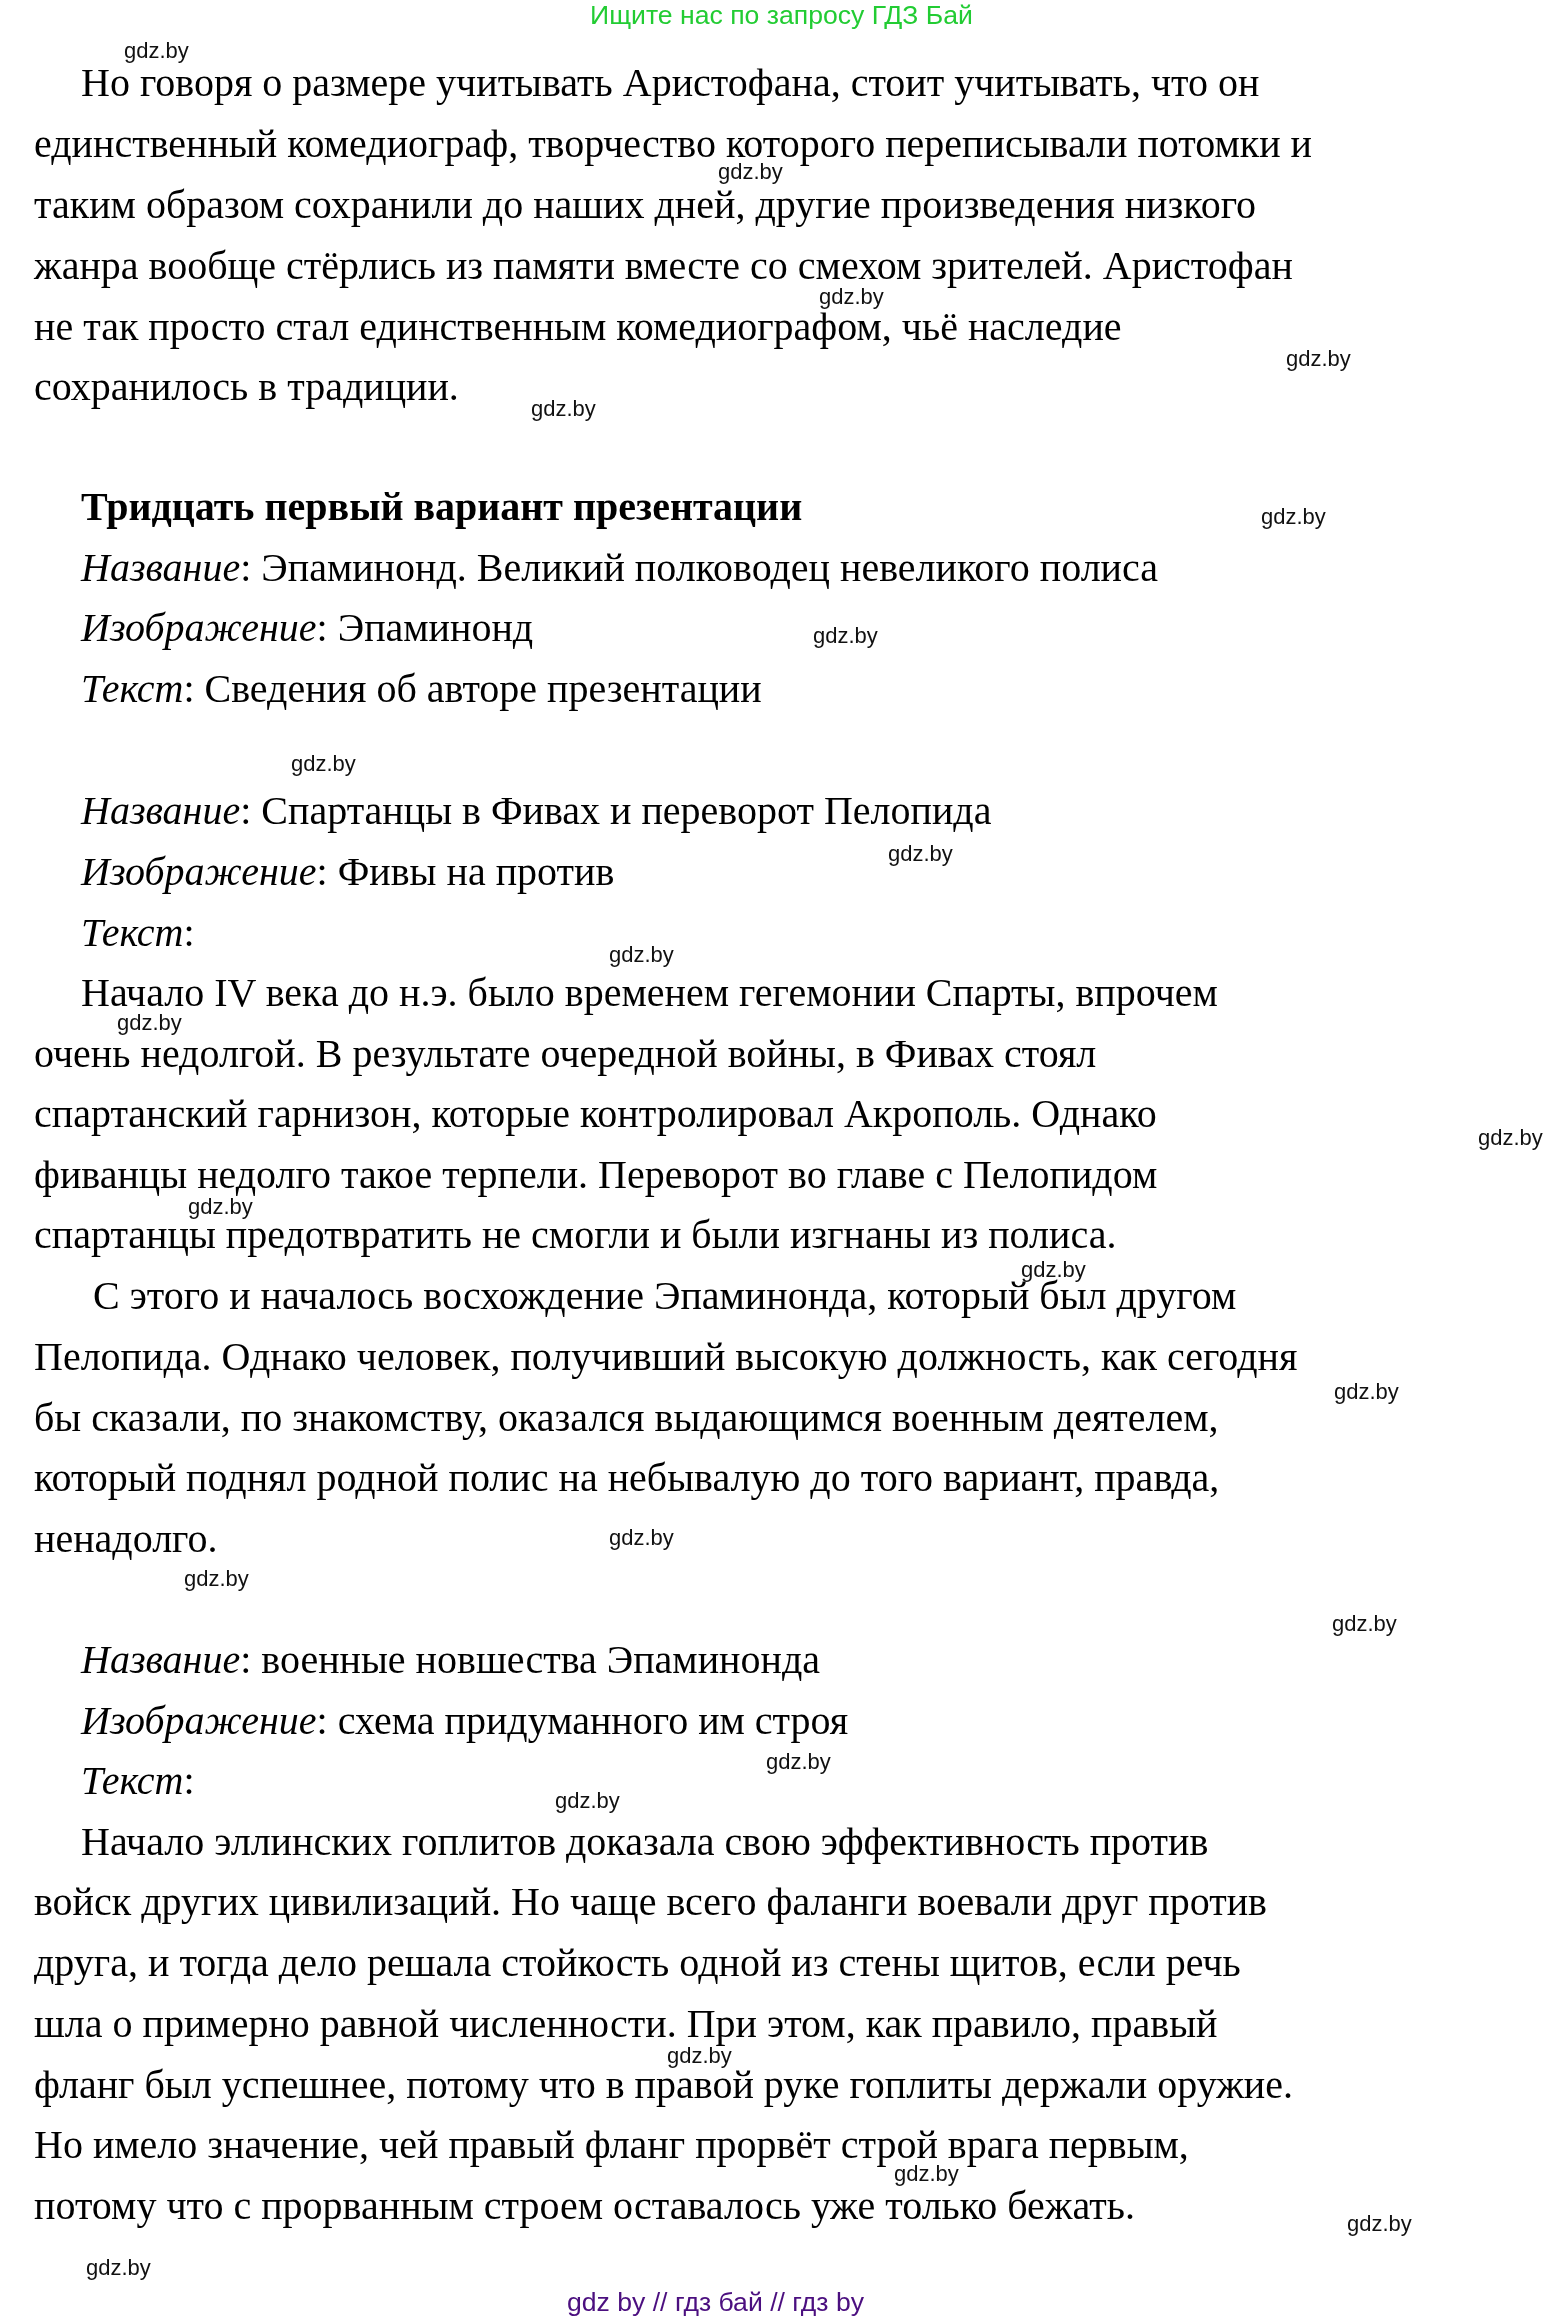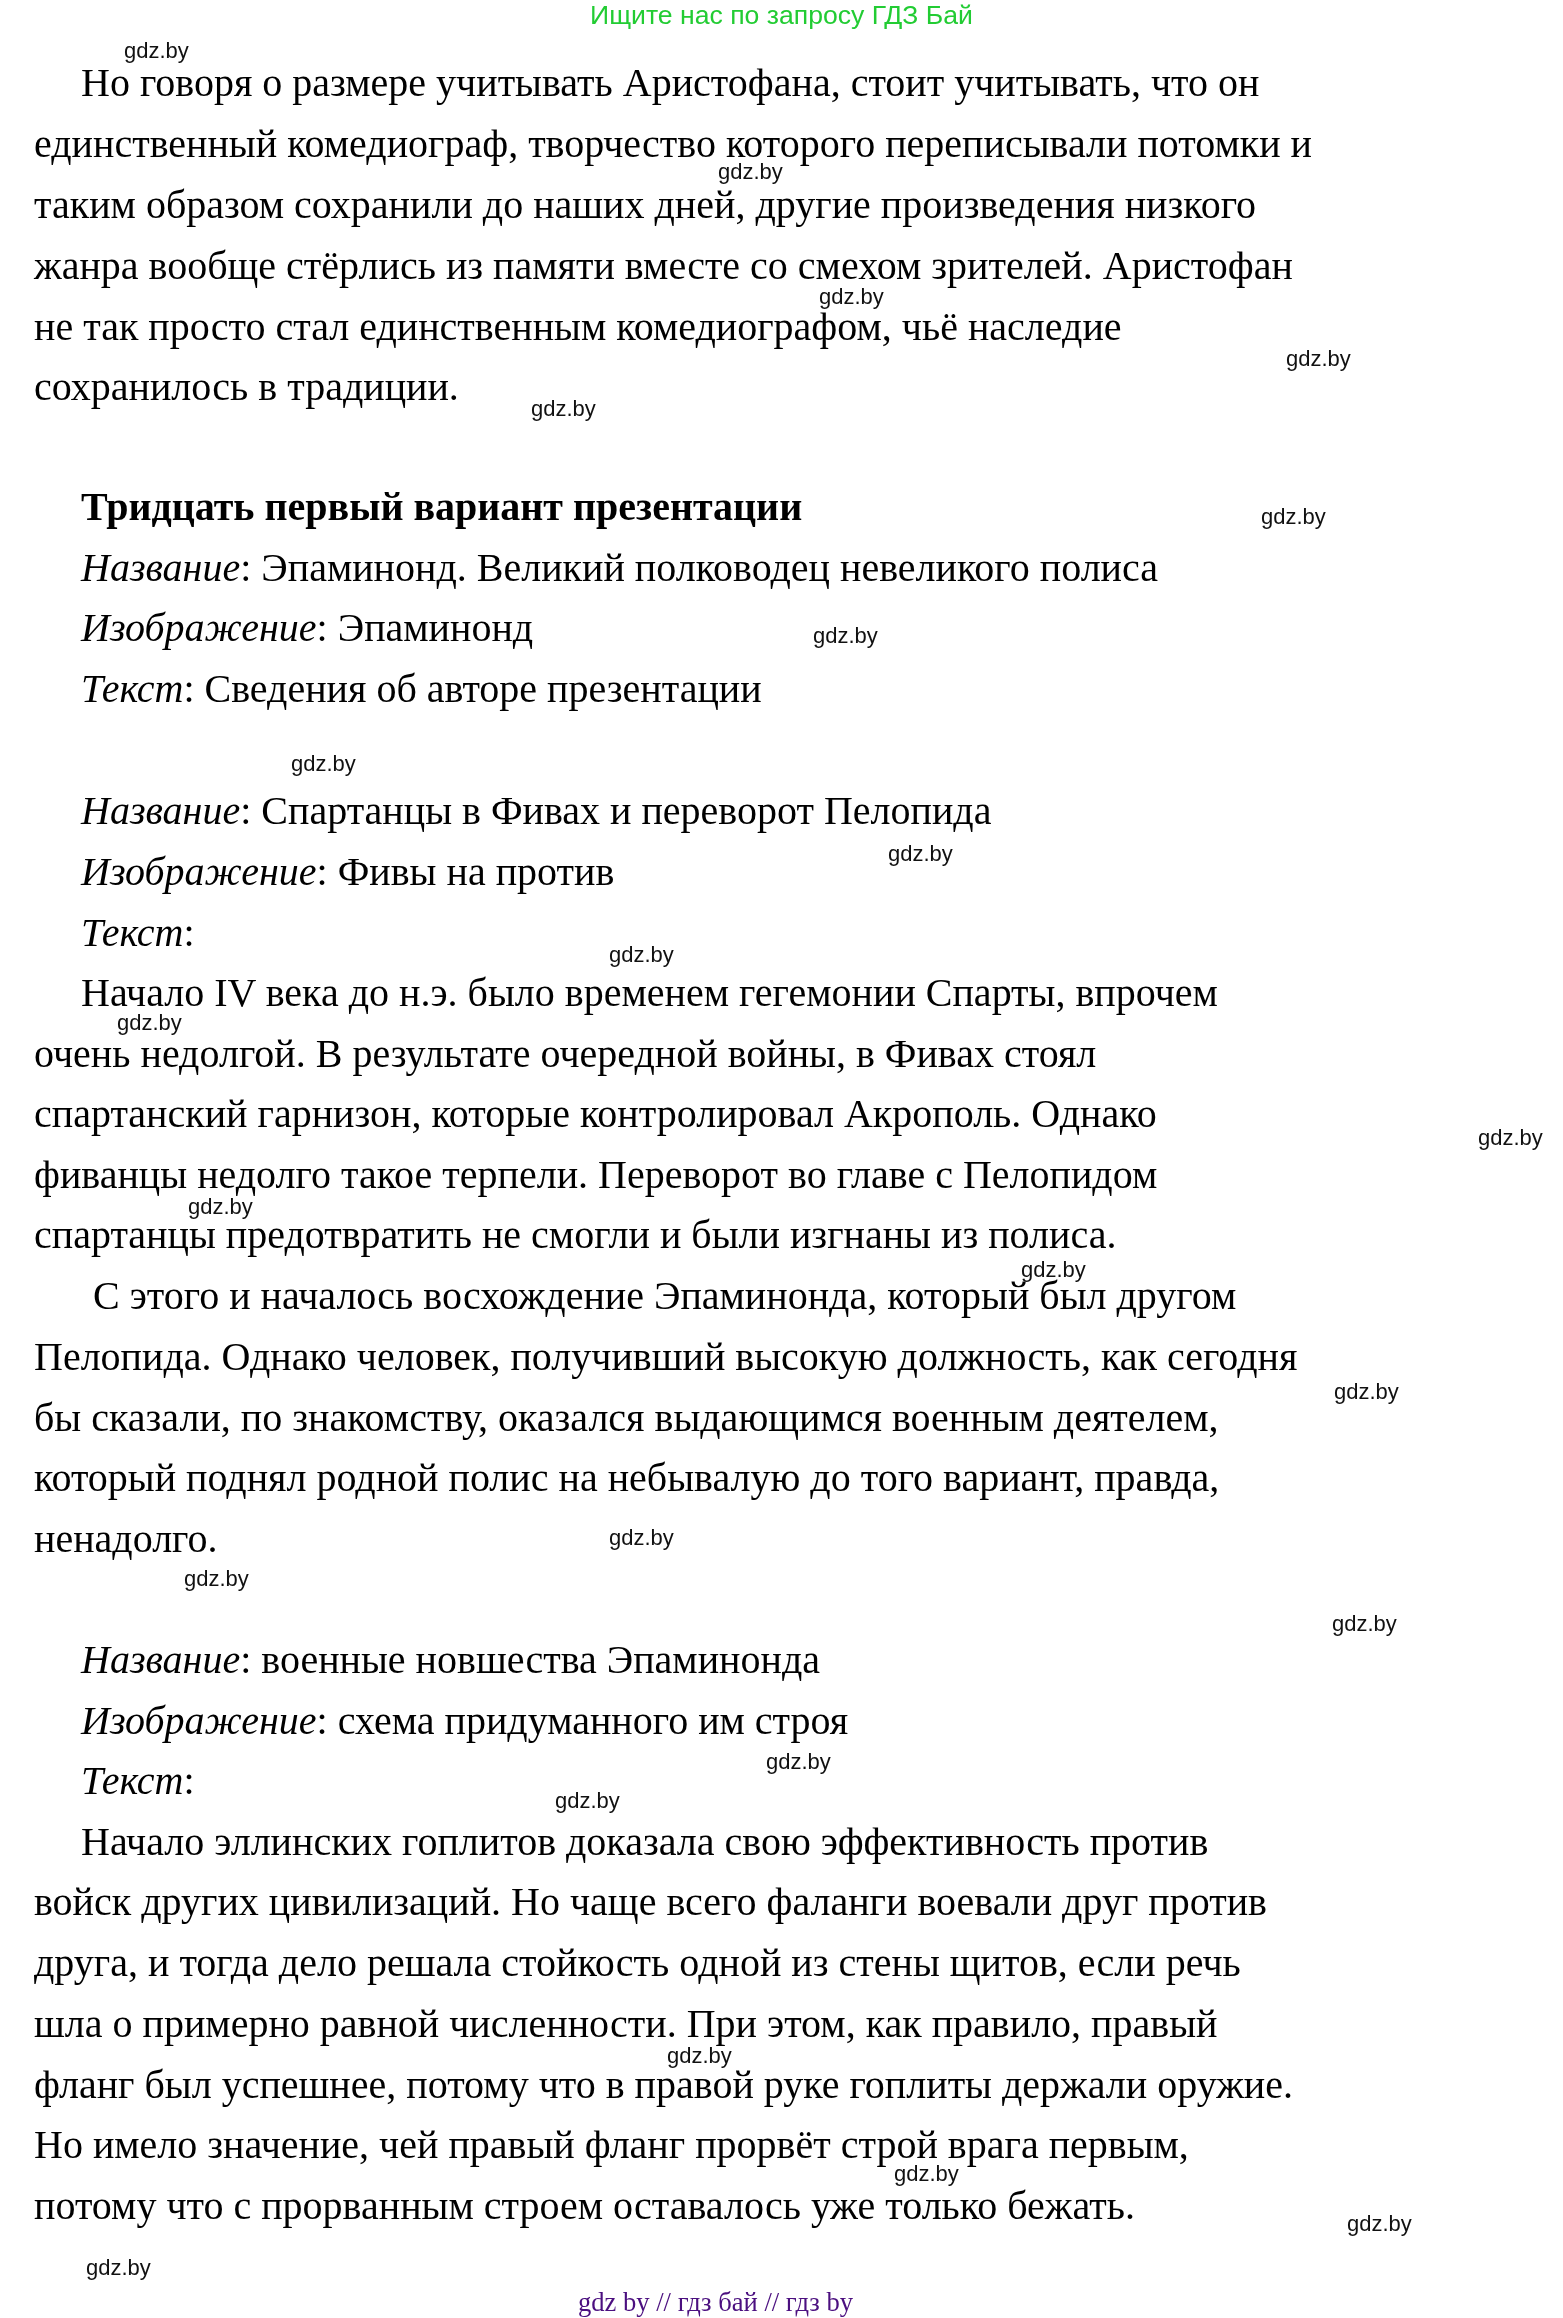--- a/index.html
+++ b/index.html
@@ -1,18 +1,18 @@
 <!DOCTYPE html>
 <html style="font-size:12.5px"><head>
 <meta charset="utf-8">
 <style>
   html, body { margin:0; padding:0; background:#ffffff; }
   body { width:1563px; height:2319px; position:relative; overflow:hidden; }
   .hdr { position:absolute; top:0; left:0; width:1563px; text-align:center; font-family:"Liberation Sans", sans-serif; font-size:26.6px; line-height:31px; color:#22cc33; }
-  .ftr { position:absolute; top:2287px; left:0; width:1431px; text-align:center; font-family:Liberation Serif, serif; font-size:26.6px; line-height:31px; color:#4b0f7f; }
+  .ftr { position:absolute; top:2287px; left:0; width:1431px; text-align:center; font-family:Liberation Sans, sans-serif; font-size:26.6px; line-height:31px; color:#4b0f7f; }
   .ln { position:absolute; font-family:"Liberation Serif", serif; font-size:40px; line-height:47px; color:#000; white-space:nowrap; }
   .ln i { }
   .ln b { font-weight:bold; }
   .wm { position:absolute; font-family:"Liberation Sans", sans-serif; font-size:22px; line-height:25px; color:#111; white-space:nowrap; }
 </style>
 </head>
 <body>
 
 <div class="hdr">Ищите нас по запросу ГДЗ Бай</div>
 

